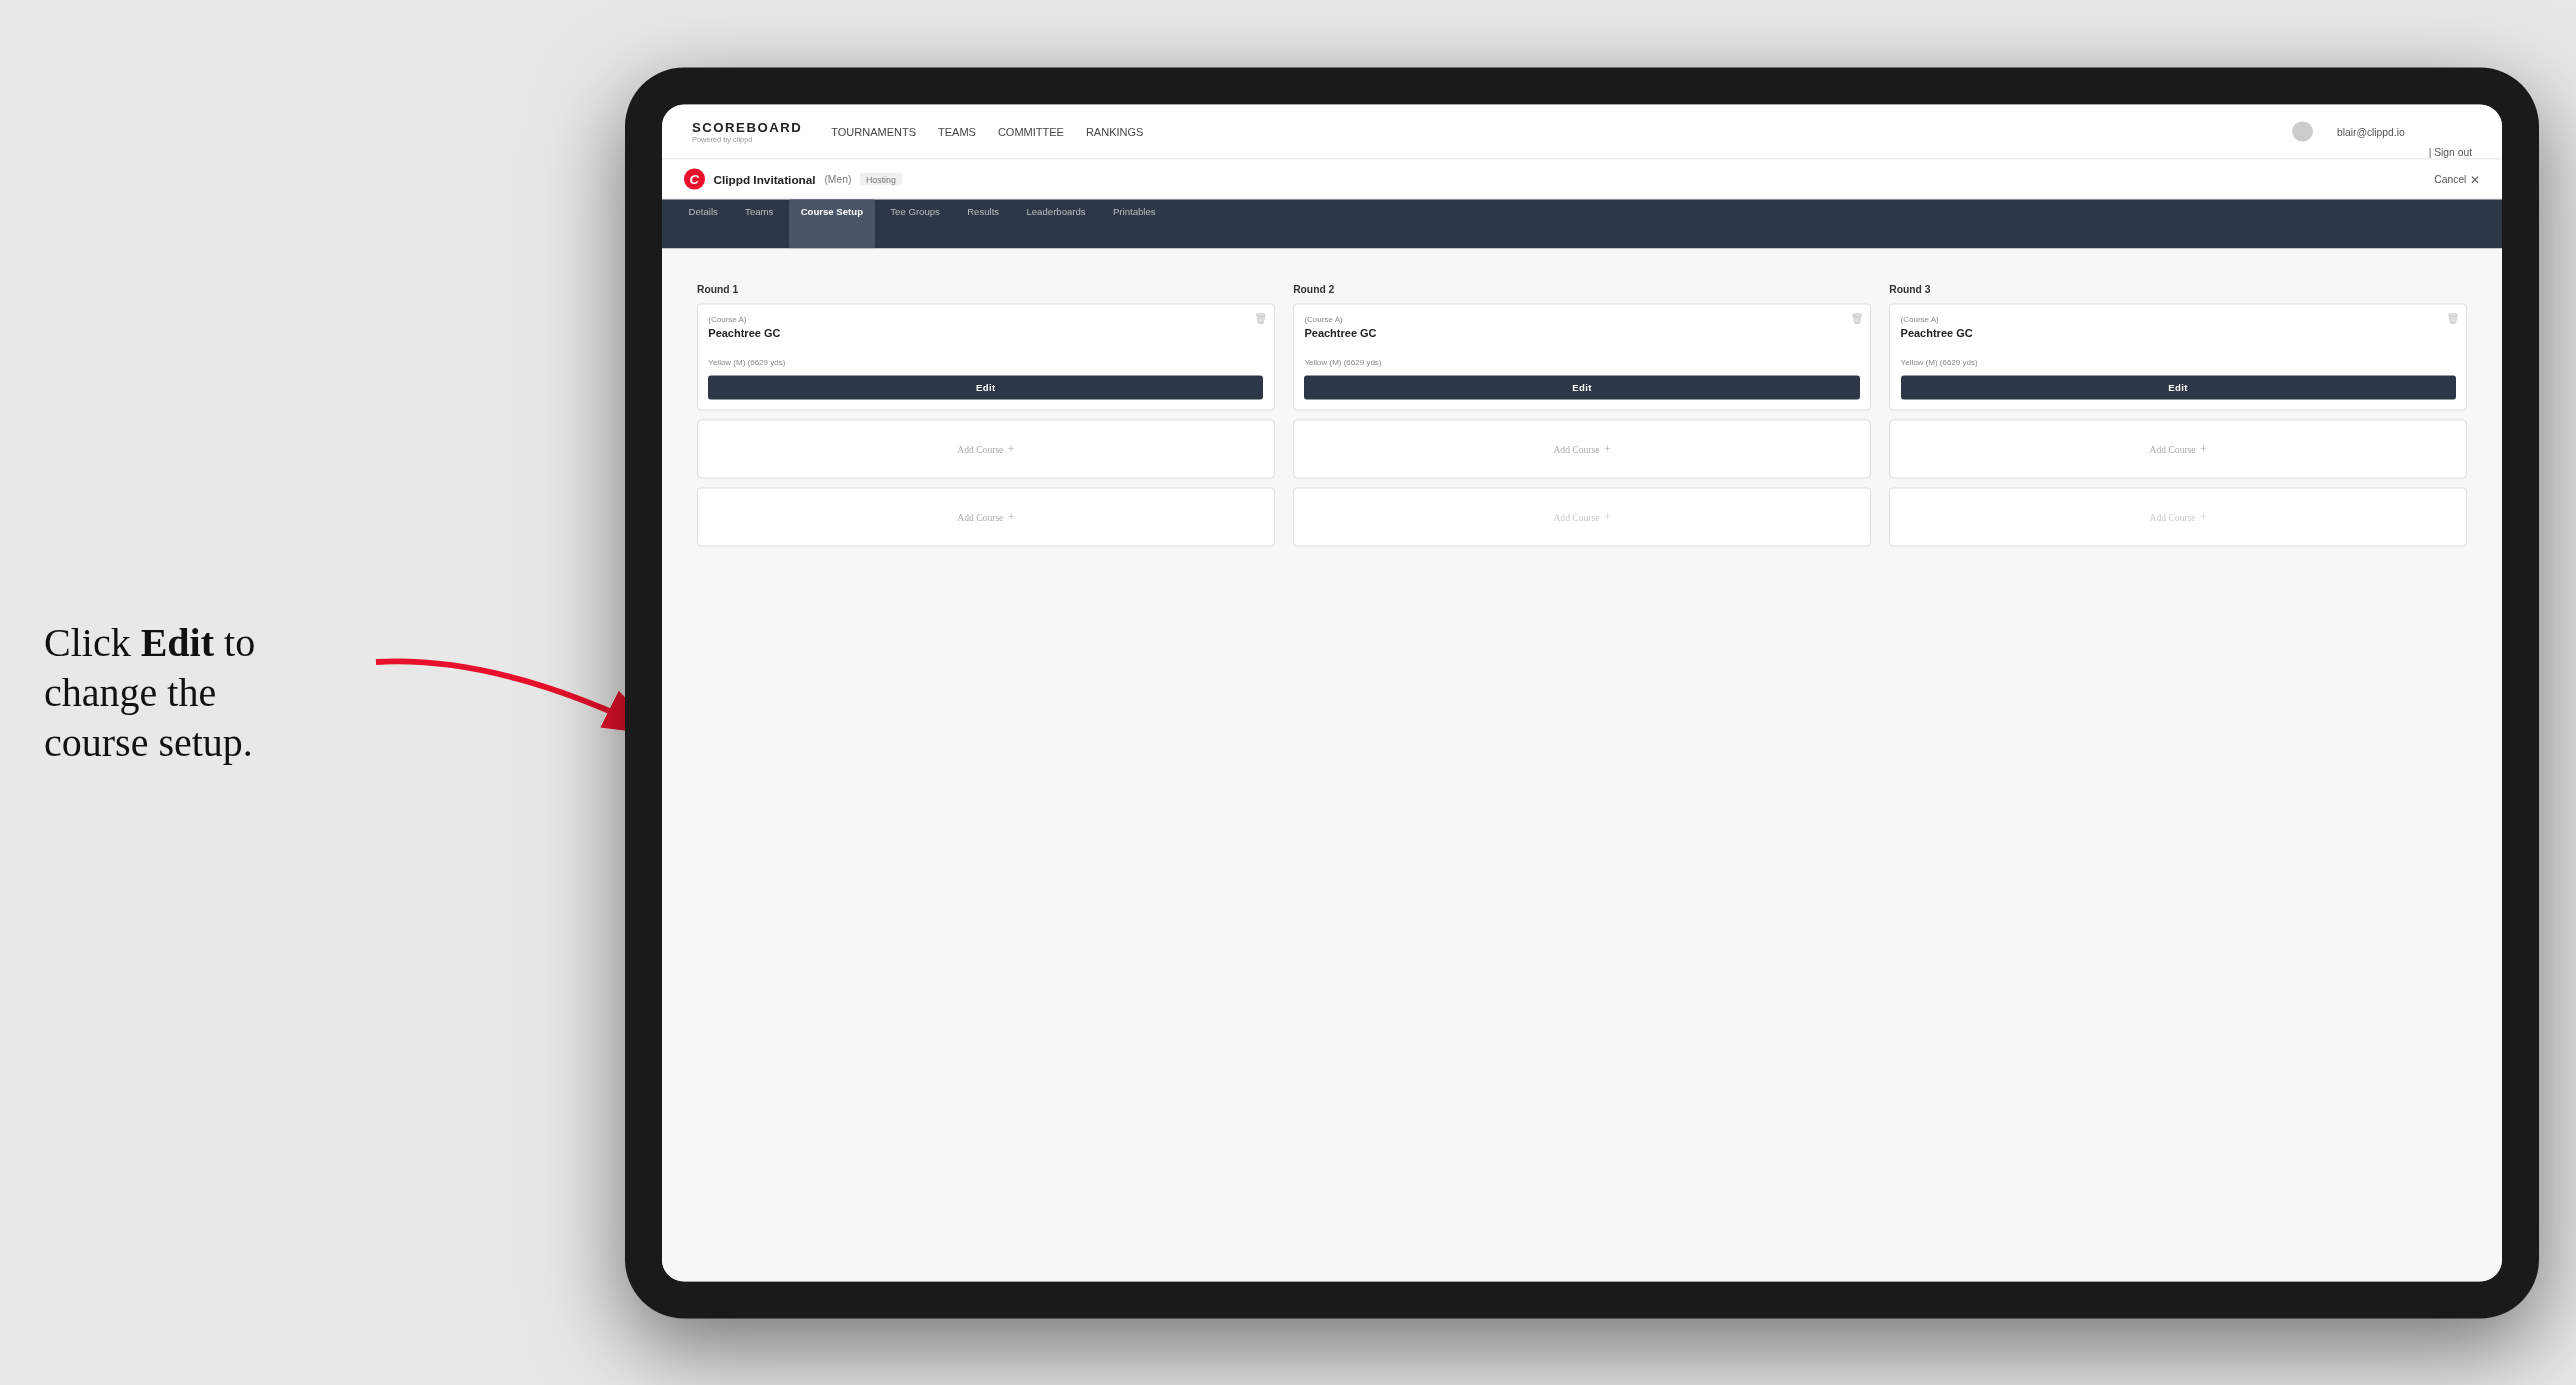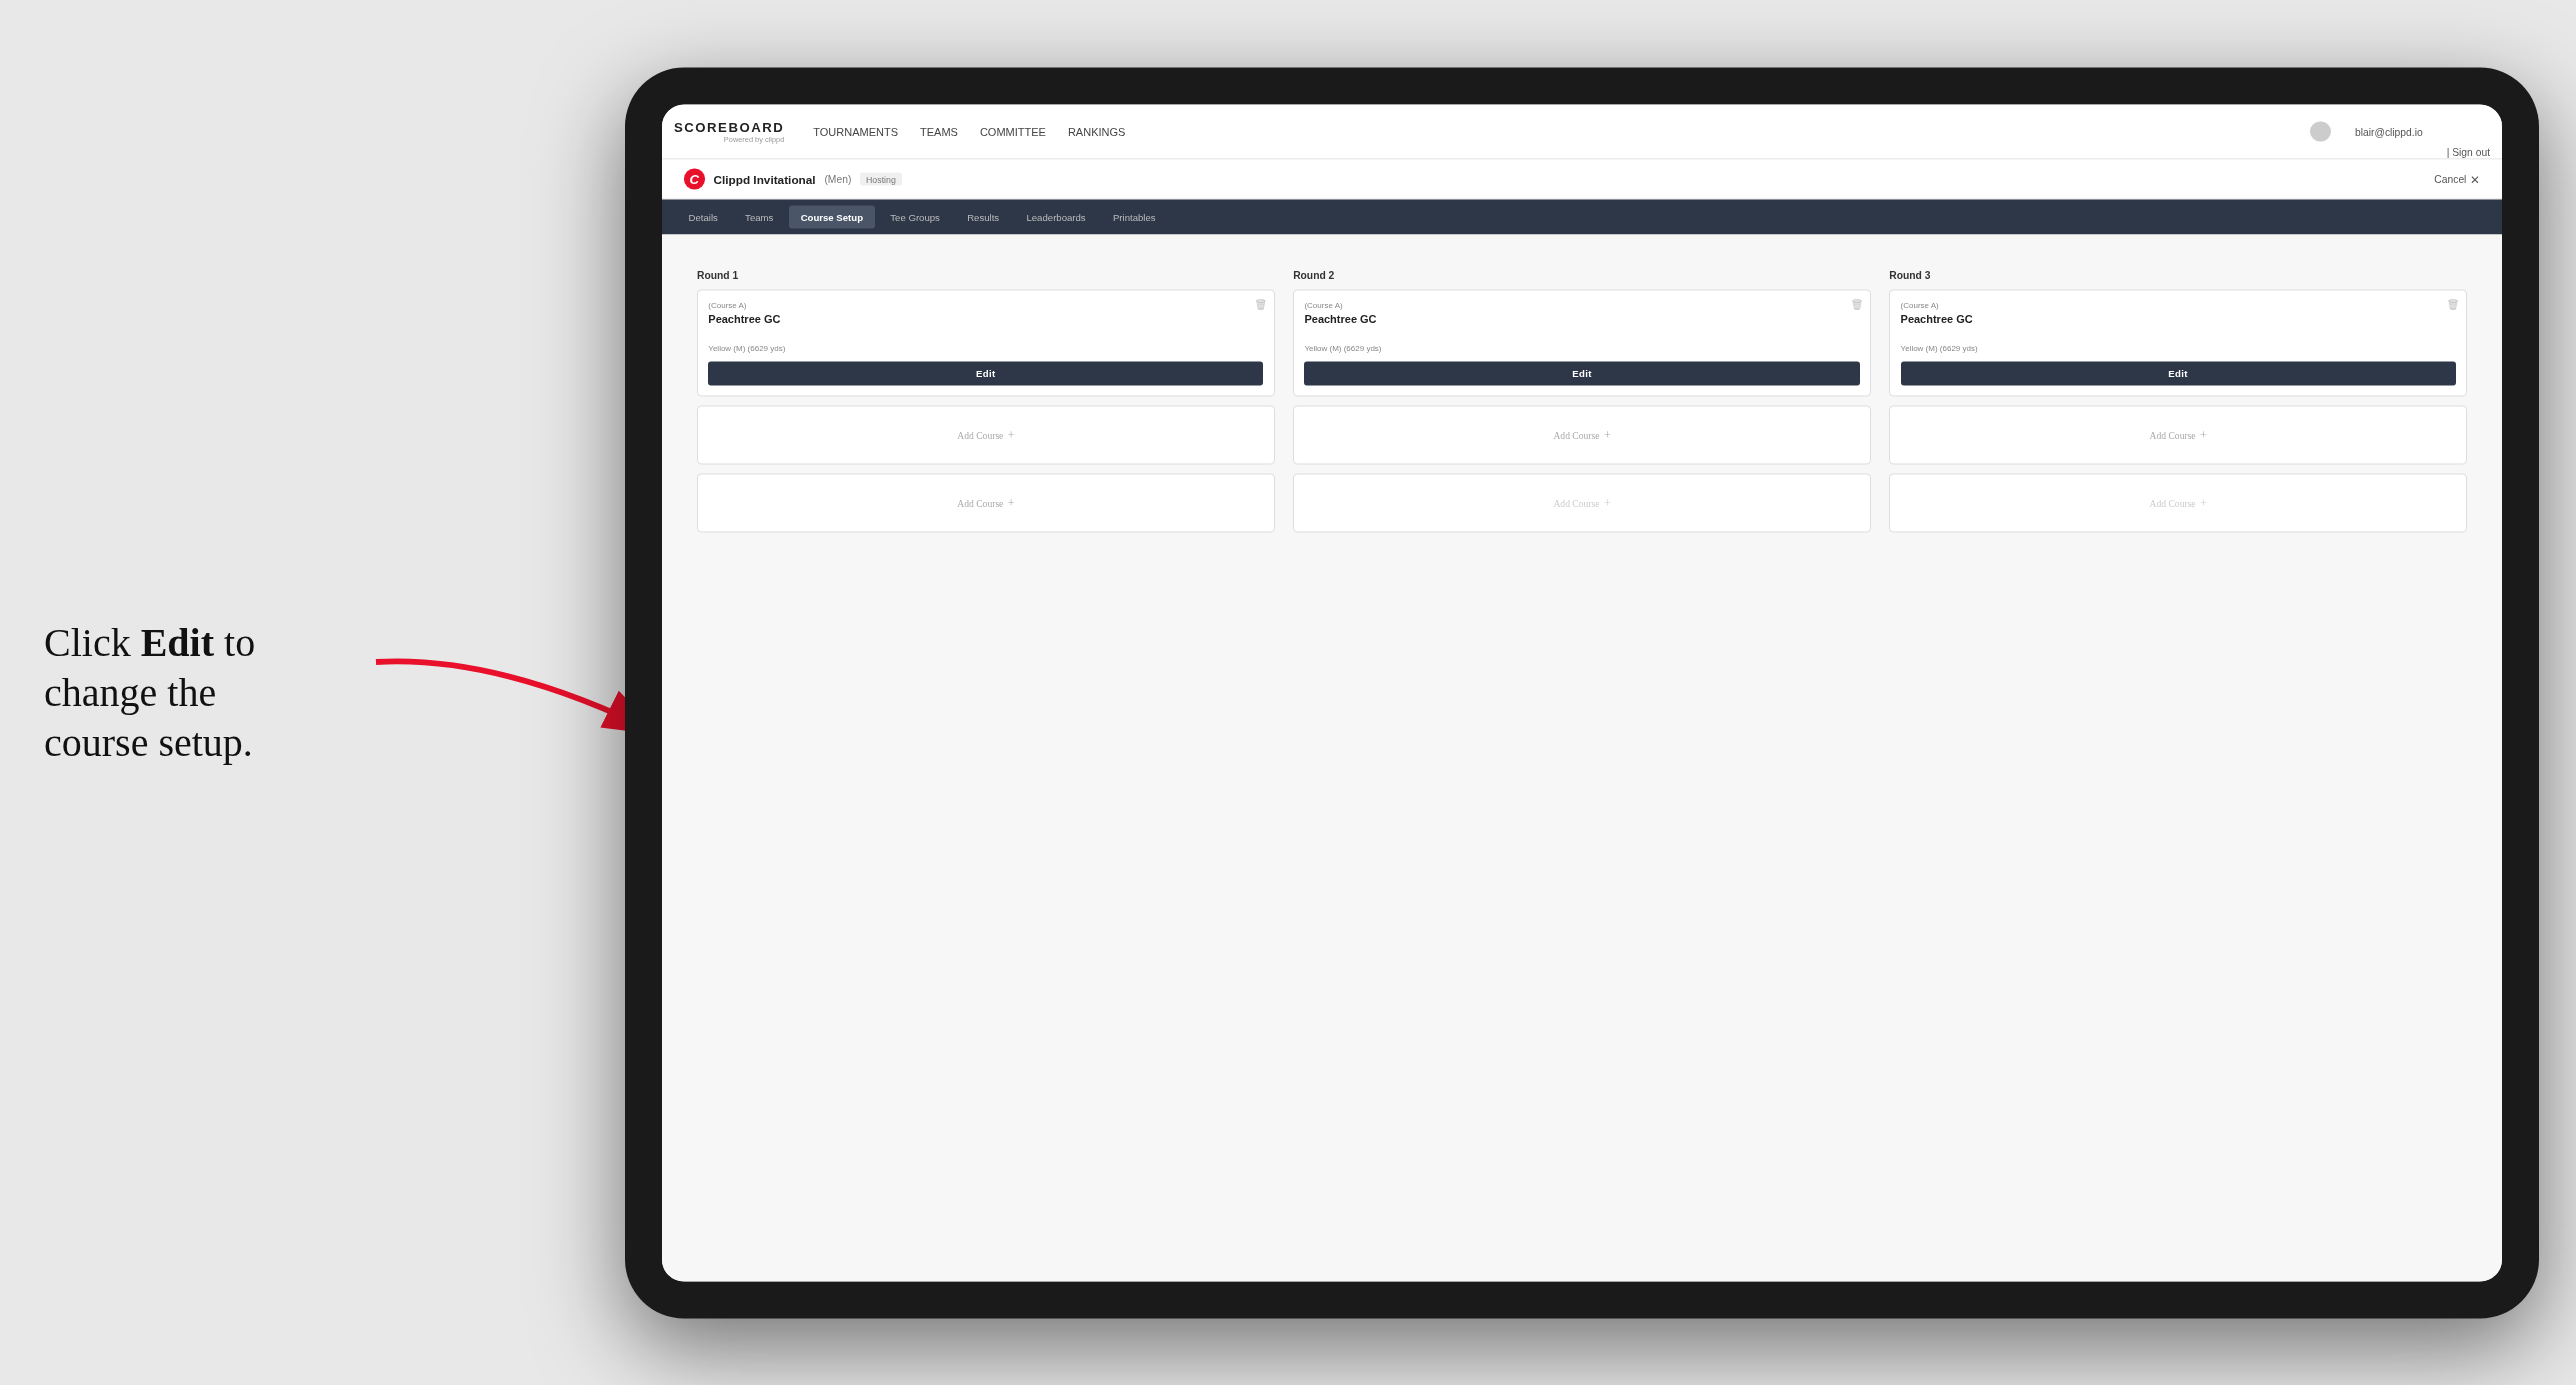--- a/index.html
+++ b/index.html
@@ -53,24 +53,23 @@
       display: flex;
       flex-direction: column;
     }
 
     
     .top-nav {
       background: #fff;
       border-bottom: 0.7px solid #ddd;
       display: flex;
       align-items: center;
-      padding: 0 12px;
+      padding: 0 30px;
       height: 55px;
       flex-shrink: 0;
-      text-align: right;
     }
 
     .logo-area {
       display: flex;
       flex-direction: column;
       margin-right: 29px;
     }
 
     .logo-title {
       font-size: 13.2px;
@@ -171,23 +170,22 @@
       cursor: pointer;
       display: flex;
       align-items: center;
       gap: 3.7px;
     }
 
     
     .tab-bar {
       background: #2d3748;
       display: flex;
-      align-items: center;
       padding: 0 14.7px;
-      height: 35px;
+      height: 49px;
       flex-shrink: 0;
       gap: 3.7px;
     }
 
     .tab {
       padding: 5.9px 11.8px;
       font-size: 9.6px;
       color: #bbb;
       cursor: pointer;
       border-radius: 2.9px;

